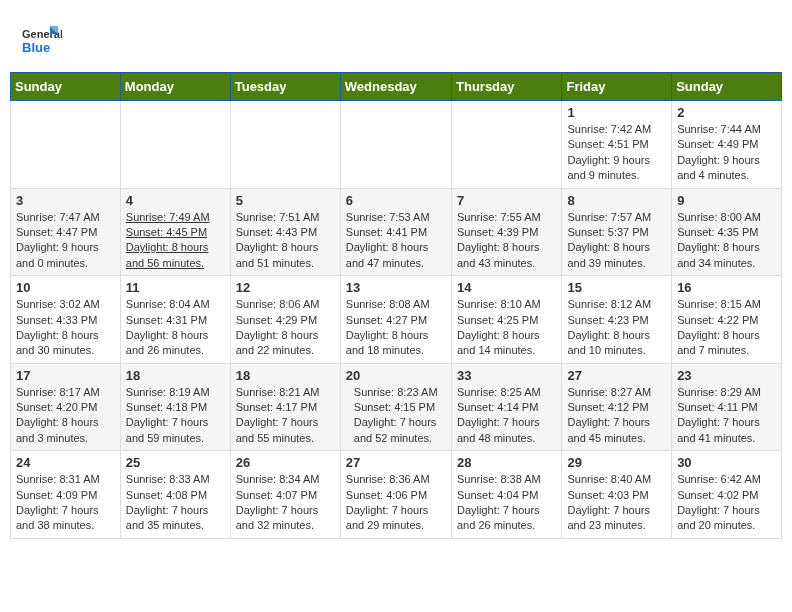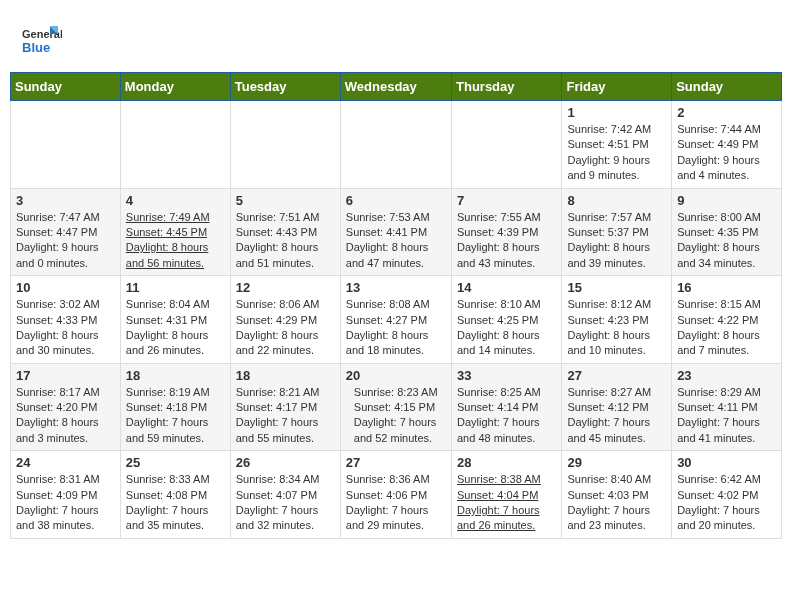--- a/index.html
+++ b/index.html
@@ -278,21 +278,21 @@
 Daylight: 7 hours and 32 minutes.</div>
         </td>
         <td>
           <span class="day-number">27</span>
           <div class="day-info" style="white-space: pre-line;">Sunrise: 8:36 AM
 Sunset: 4:06 PM
 Daylight: 7 hours and 29 minutes.</div>
         </td>
         <td>
           <span class="day-number">28</span>
-          <div class="day-info" style="white-space: pre-line; text-decoration: underline;">Sunrise: 8:38 AM
+          <div class="day-info" style="white-space: pre-line;">Sunrise: 8:38 AM
 Sunset: 4:04 PM
 Daylight: 7 hours and 26 minutes.</div>
         </td>
         <td>
           <span class="day-number">29</span>
           <div class="day-info" style="white-space: pre-line;">Sunrise: 8:40 AM
 Sunset: 4:03 PM
 Daylight: 7 hours and 23 minutes.</div>
         </td>
         <td>

